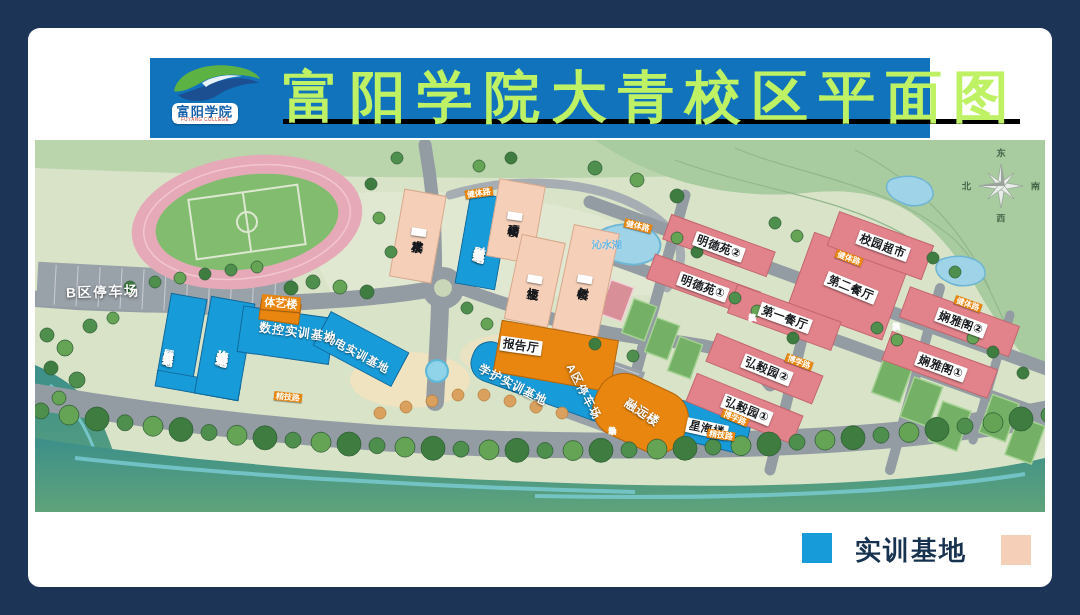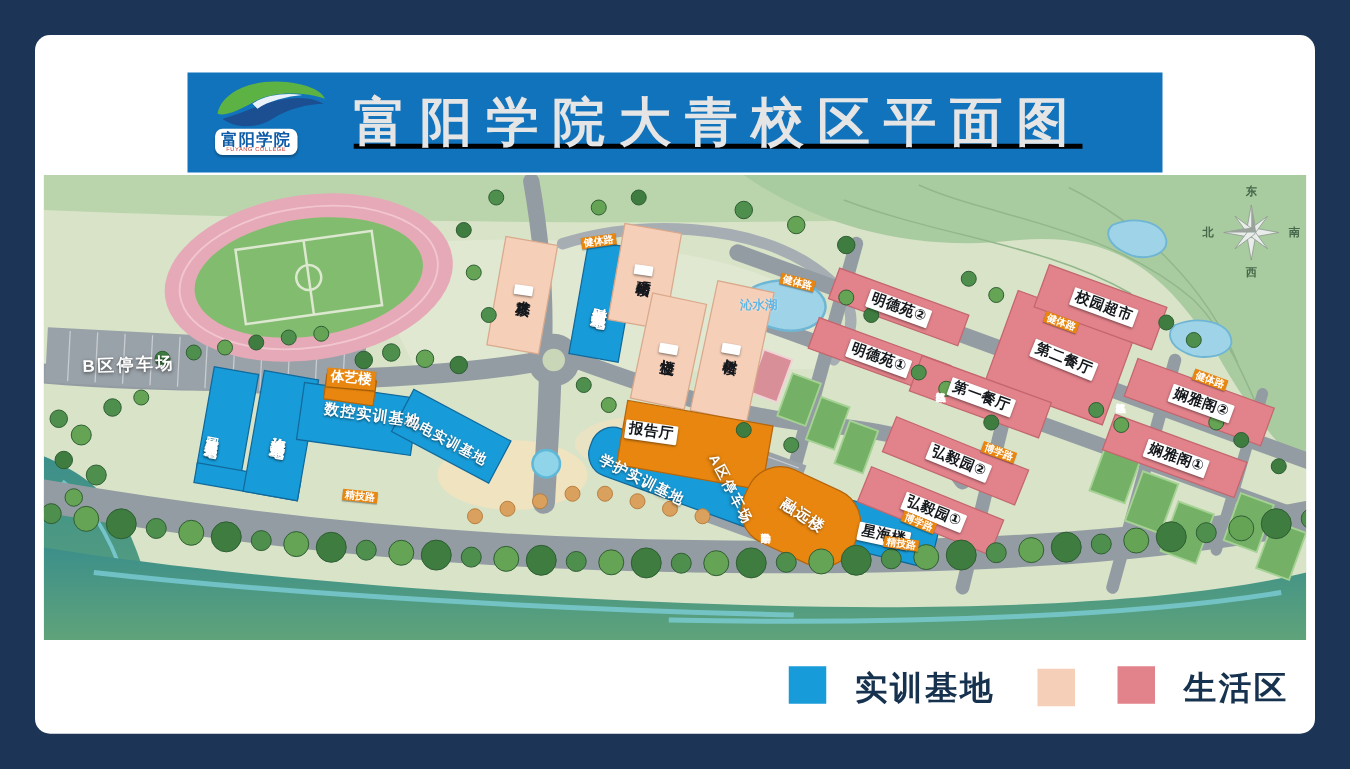--- a/index.html
+++ b/index.html
@@ -5,21 +5,21 @@
   html,body{margin:0;padding:0;width:1080px;height:615px;overflow:hidden;
     font-family:"Liberation Sans","DejaVu Sans",sans-serif;background:#1C3557;}
   .panel{position:absolute;left:28px;top:28px;width:1024px;height:559px;background:#ffffff;border-radius:12px;}
   
   .header{position:absolute;left:122px;top:30px;width:780px;height:80px;background:#1173BC;display:flex;align-items:center;text-decoration:underline;}
   .logo{position:relative;width:110px;height:74px;margin-left:12px;flex:0 0 auto;}
   .logo svg{position:absolute;left:6px;top:0;}
   .logo-box{position:absolute;left:10px;top:42px;background:#fff;border-radius:6px;padding:2px 5px 1px;text-align:center;line-height:1;box-shadow:0 1px 2px rgba(0,0,0,.3);}
   .logo-cn{font-size:13px;font-weight:bold;color:#0E5CA8;letter-spacing:1px;}
   .logo-en{font-size:4.5px;color:#C43B2F;letter-spacing:.5px;}
-  .title{flex:1;text-align:left;color:#e5e5e5;font-size:42px;font-weight:bold;letter-spacing:11px;text-indent:11px;white-space:nowrap;}
+  .title{flex:1;text-align:right;color:#bef264;font-size:56px;font-weight:bold;letter-spacing:11px;text-indent:11px;white-space:nowrap;}
   
   .map{position:absolute;left:7px;top:112px;width:1010px;height:372px;background:#D8E3C8;overflow:hidden;}
   .map svg.base{position:absolute;left:0;top:0;}
   .lbl{position:absolute;transform:translate(-50%,-50%) rotate(var(--r,0deg));white-space:nowrap;line-height:1.15;}
   .vert{writing-mode:vertical-rl;text-orientation:upright;}
   .chipw{background:#fff;color:#15181C;font-size:11.5px;font-weight:bold;padding:1px 3px;border-radius:1px;
     box-shadow:0 1px 2px rgba(0,0,0,.45);letter-spacing:.5px;}
   .vert.chipw{padding:3px 1px;}
   .onb{color:#fff;font-size:12px;font-weight:bold;text-shadow:0 1px 2px rgba(0,0,0,.55);letter-spacing:1px;}
   .chipo{background:#E8860F;color:#fff;font-size:8px;font-weight:bold;padding:0px 2px;box-shadow:0 1px 1px rgba(0,0,0,.35);}
@@ -349,18 +349,14 @@
   </div>
 
   <div class="legend" style="position:absolute;left:7px;">
     <div class="leg-item">
       <span class="leg-sw" style="background: rgb(24, 156, 217);"></span>
       <span class="leg-tx">实训基地</span>
     </div>
     <div class="leg-item">
       <span class="leg-sw" style="background: rgb(245, 207, 184);"></span>
     </div>
-    <div class="leg-item">
-      <span class="leg-sw" style="background: rgb(226, 130, 138);"></span>
-      <span class="leg-tx">生活区</span>
-    </div>
   </div>
 </div>
 
 </body></html>

